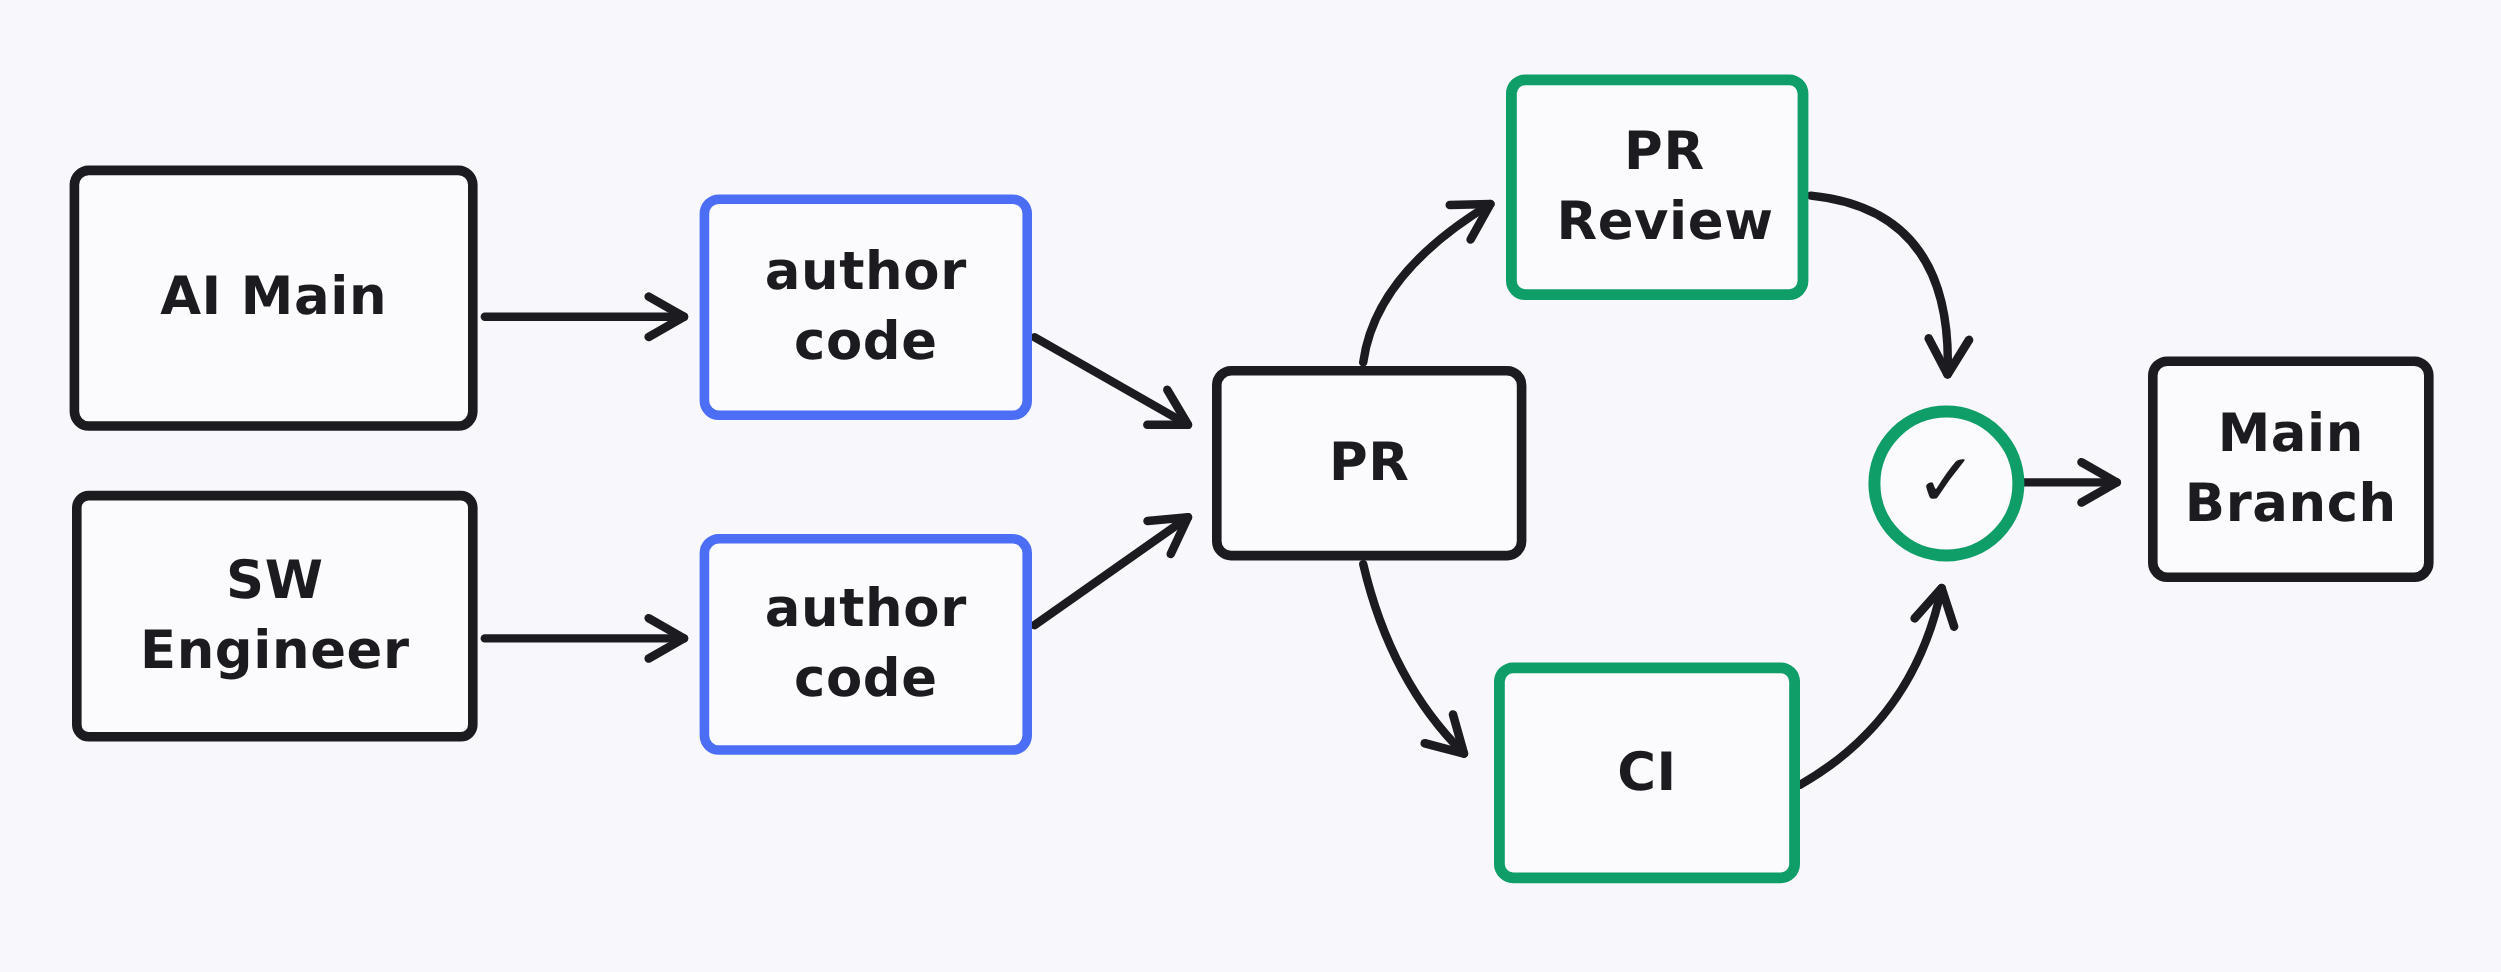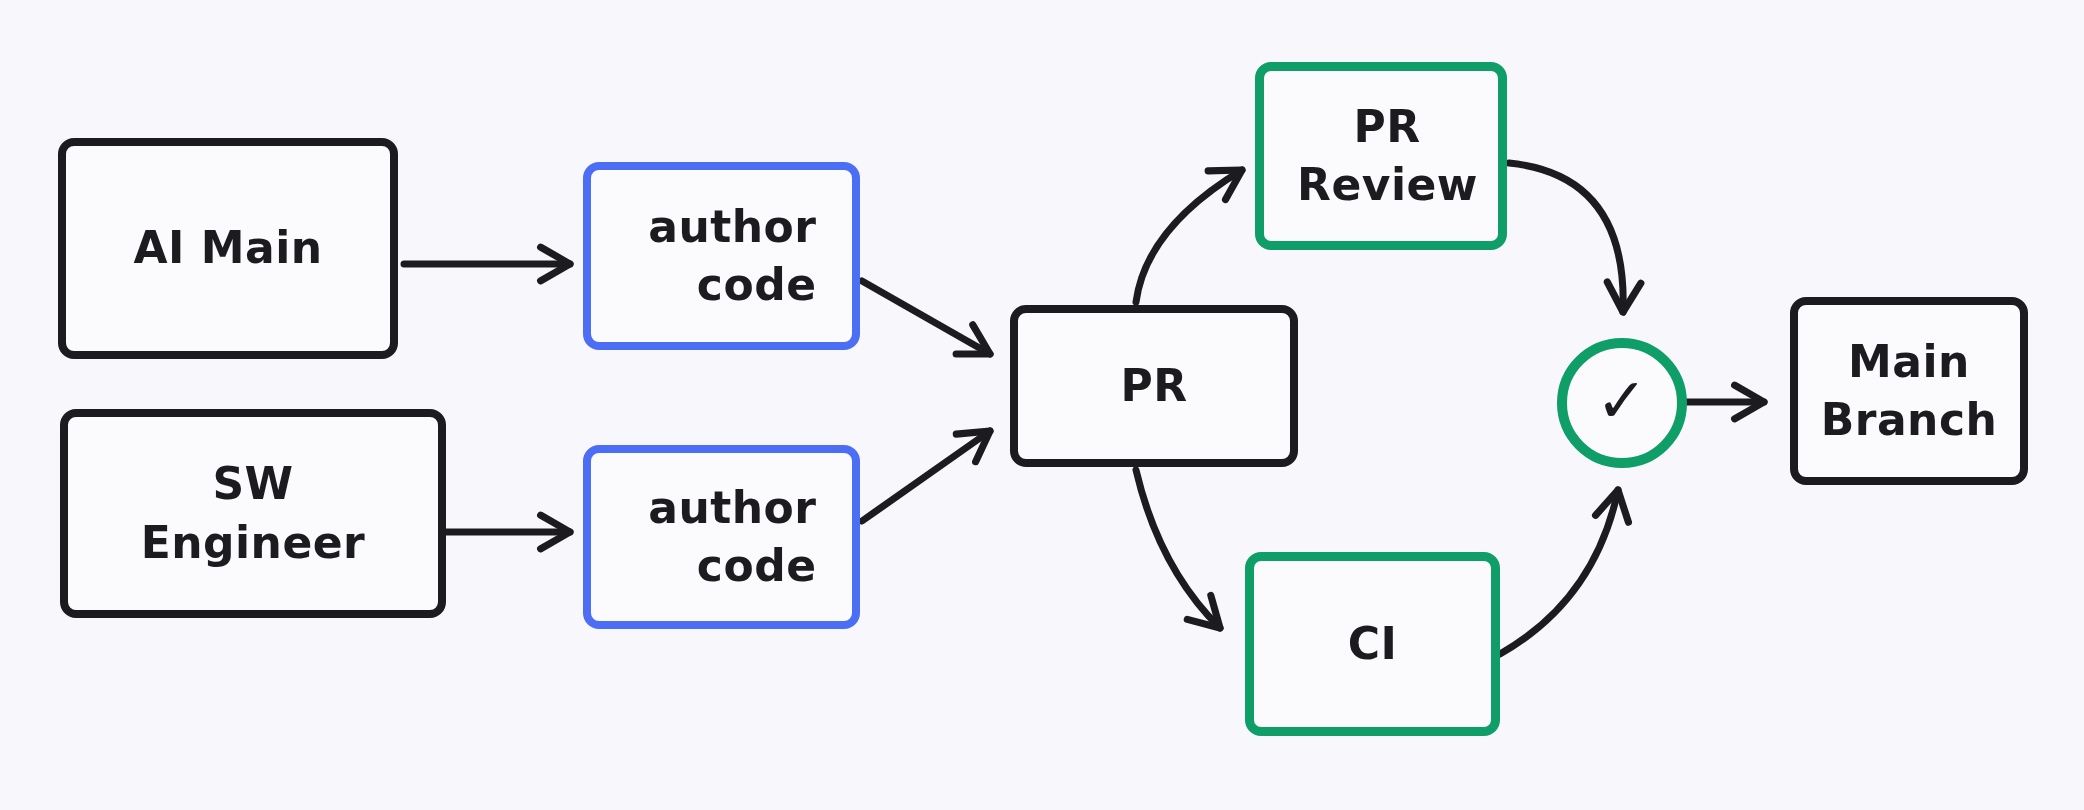--- a/index.html
+++ b/index.html
@@ -23,21 +23,21 @@
     background:#fbfbfe;
     border:8px solid #1b1b20;
     border-radius:16px;
     box-sizing:border-box;
     color:#1b1b20;
     font-size:44px;font-weight:bold;
     text-align:center;line-height:1.32;
     letter-spacing:0.5px;
   }
   .node .lbl{display:block;}
-  .stroke-blue{border-color:#4c6ef5;text-align:right;}
+  .stroke-blue{border-color:#4c6ef5;}
   .stroke-green{border-color:#0f9d68;border-width:9px;}
   .circle-node{
     border-radius:50%;
     border:10px solid #0f9d68;
     font-size:62px;
     line-height:1;
     padding-bottom:4px;
   }
   
   .w-sw .lbl{max-width:230px;}
@@ -66,33 +66,33 @@
       <path d="M 1509 163 Q 1628 175 1623 312" marker-end="url(#arrow)"></path>
       <path d="M 1500 654 Q 1595 600 1618 490" marker-end="url(#arrow)"></path>
       <path d="M 1686 402 L 1764 402" marker-end="url(#arrow)"></path>
     </g>
   </svg>
 
   <div class="node" style="left:58px;top:138px;width:340px;height:221px;">
     <span class="lbl">AI Main</span>
   </div>
 
-  <div class="node w-sw" style="left:60px;top:409px;width:386px;height:209px;">
+  <div class="node w-sw" style="left:60px;top:409px;width:338px;height:209px;border-radius:14px;">
     <span class="lbl">SW Engineer</span>
   </div>
 
   <div class="node stroke-blue w-author" style="left:583px;top:162px;width:277px;height:188px;">
     <span class="lbl">author code</span>
   </div>
 
   <div class="node stroke-blue w-author" style="left:583px;top:445px;width:277px;height:184px;">
     <span class="lbl">author code</span>
   </div>
 
-  <div class="node" style="left:1010px;top:305px;width:288px;height:162px;justify-content:center;">
+  <div class="node" style="left:1010px;top:305px;width:262px;height:162px;justify-content:center;">
     <span class="lbl">PR</span>
   </div>
 
   <div class="node stroke-green w-prreview" style="left:1255px;top:62px;width:252px;height:188px;padding-left:12px;">
     <span class="lbl">PR Review</span>
   </div>
 
   <div class="node stroke-green" style="left:1245px;top:552px;width:255px;height:184px;">
     <span class="lbl">CI</span>
   </div>

